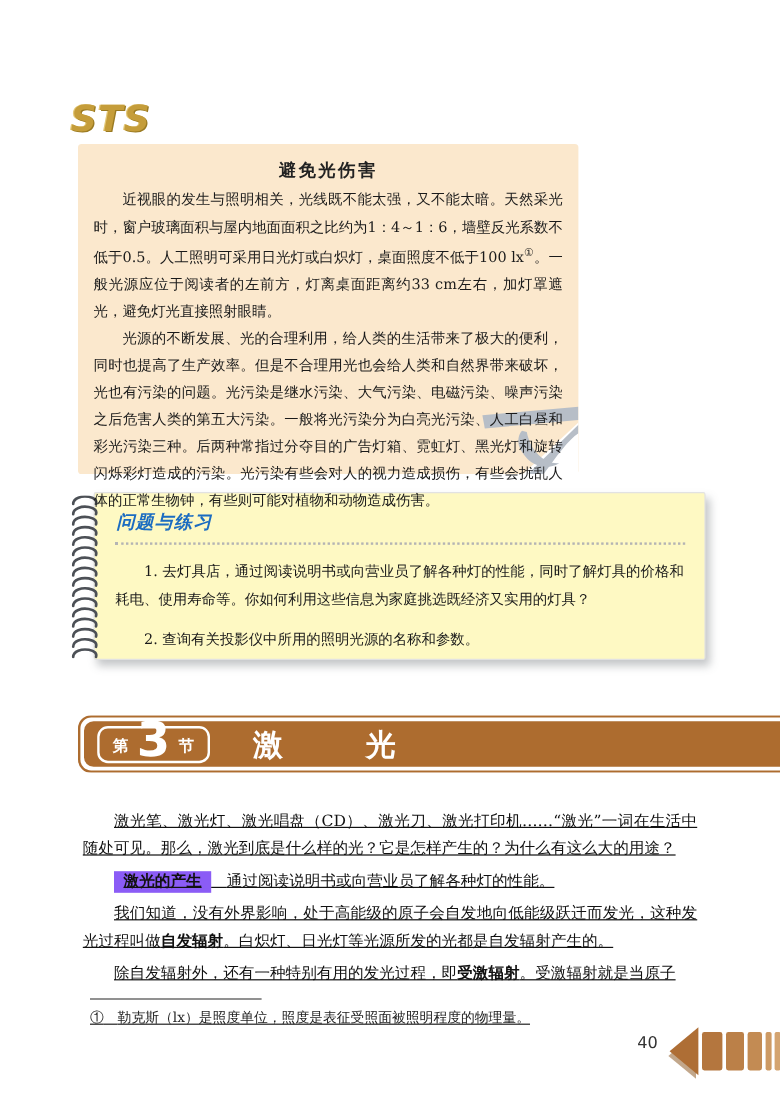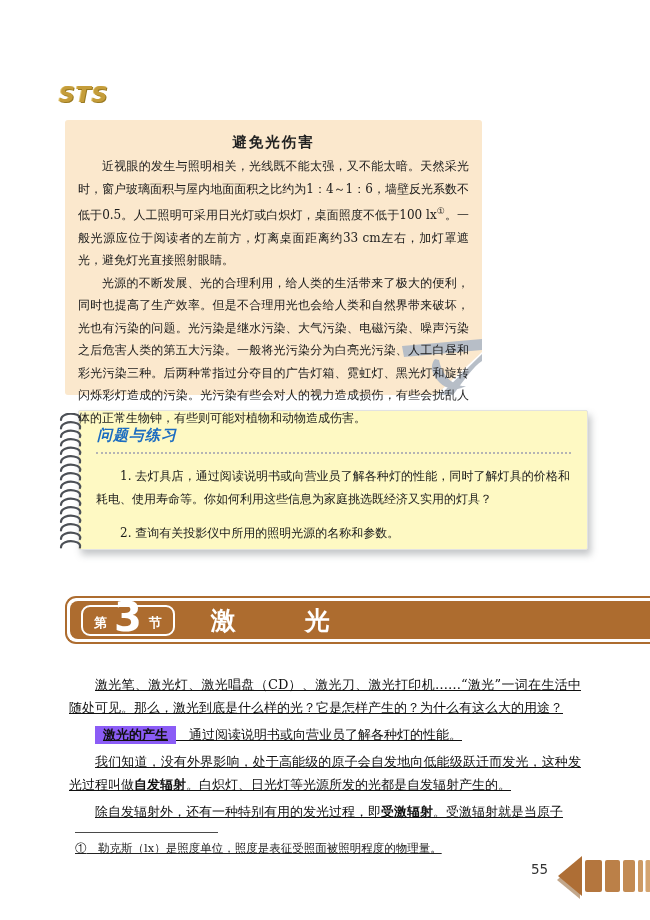--- a/index.html
+++ b/index.html
@@ -2,21 +2,21 @@
 <html><head>
 <meta charset="utf-8">
 <style>
   html,body{margin:0;padding:0;background:#fff;}
   .page{position:relative;width:650px;height:920px;background:#ffffff;overflow:hidden;
         font-family:"DejaVu Serif","Liberation Serif",serif;color:#1a1a1a;}
 
   
   .sts-logo{position:absolute;left:59px;top:82px;
     font-family:"DejaVu Sans",sans-serif;font-weight:900;font-style:italic;
-    font-size:22px;letter-spacing:1px;color:#c59d3a;
+    font-size:30px;letter-spacing:1px;color:#c59d3a;
     text-shadow:1px 1px 0 #9a7a22, -1px 0 0 #e3c878;}
 
   
   .sts-box{position:absolute;left:65px;top:120px;width:417px;height:275px;
     background:#fbe8cd;border-radius:3px;}
   .sts-box .box-title{margin:13px 0 3px;text-align:center;font-size:14.5px;
     font-weight:bold;letter-spacing:2px;color:#222;}
   .sts-box p{margin:0;padding:0 13px;font-size:12px;line-height:22.5px;
     text-align:justify;text-indent:2em;position:relative;z-index:2;}
   .sts-box sup{font-size:9px;}
@@ -129,21 +129,21 @@
     <p><span class="badge">激光的产生</span>　<span>通过阅读说明书或向营业员了解各种灯的性能。</span></p>
     <p><span>我们知道，没有外界影响，处于高能级的原子会自发地向低能级跃迁而发光，这种发光过程叫做</span><span class="term">自发辐射</span><span>。白炽灯、日光灯等光源所发的光都是自发辐射产生的。</span></p>
     <p><span>除自发辐射外，还有一种特别有用的发光过程，即</span><span class="term">受激辐射</span><span>。受激辐射就是当原子</span></p>
   </div>
 
   <div class="footnote">
     <div class="fn-rule"></div>
     <p><span>①</span>　<span>勒克斯（lx）是照度单位，照度是表征受照面被照明程度的物理量。</span></p>
   </div>
 
-  <span class="page-number">55</span>
+  <span class="page-number">40</span>
 
   <svg class="arrow-svg" width="110" height="48" viewBox="0 0 110 48">
     <polygon points="24,4 24,44 1,25" fill="#8f5e2c" opacity="0.55"></polygon>
     <polygon points="26,1 26,41 2,21" fill="#ae6e35"></polygon>
     <rect x="29" y="5" width="17" height="32" rx="2" fill="#b4763e"></rect>
     <rect x="49" y="5" width="15" height="32" rx="2" fill="#bb8048"></rect>
     <rect x="67" y="5" width="12" height="32" rx="2" fill="#c38b53"></rect>
     <rect x="82" y="5" width="5" height="32" rx="1.5" fill="#cd9a64"></rect>
     <rect x="89.5" y="5" width="5" height="32" rx="1.5" fill="#d4a470"></rect>
     <rect x="97" y="5" width="5" height="32" rx="1.5" fill="#ddb384"></rect>

